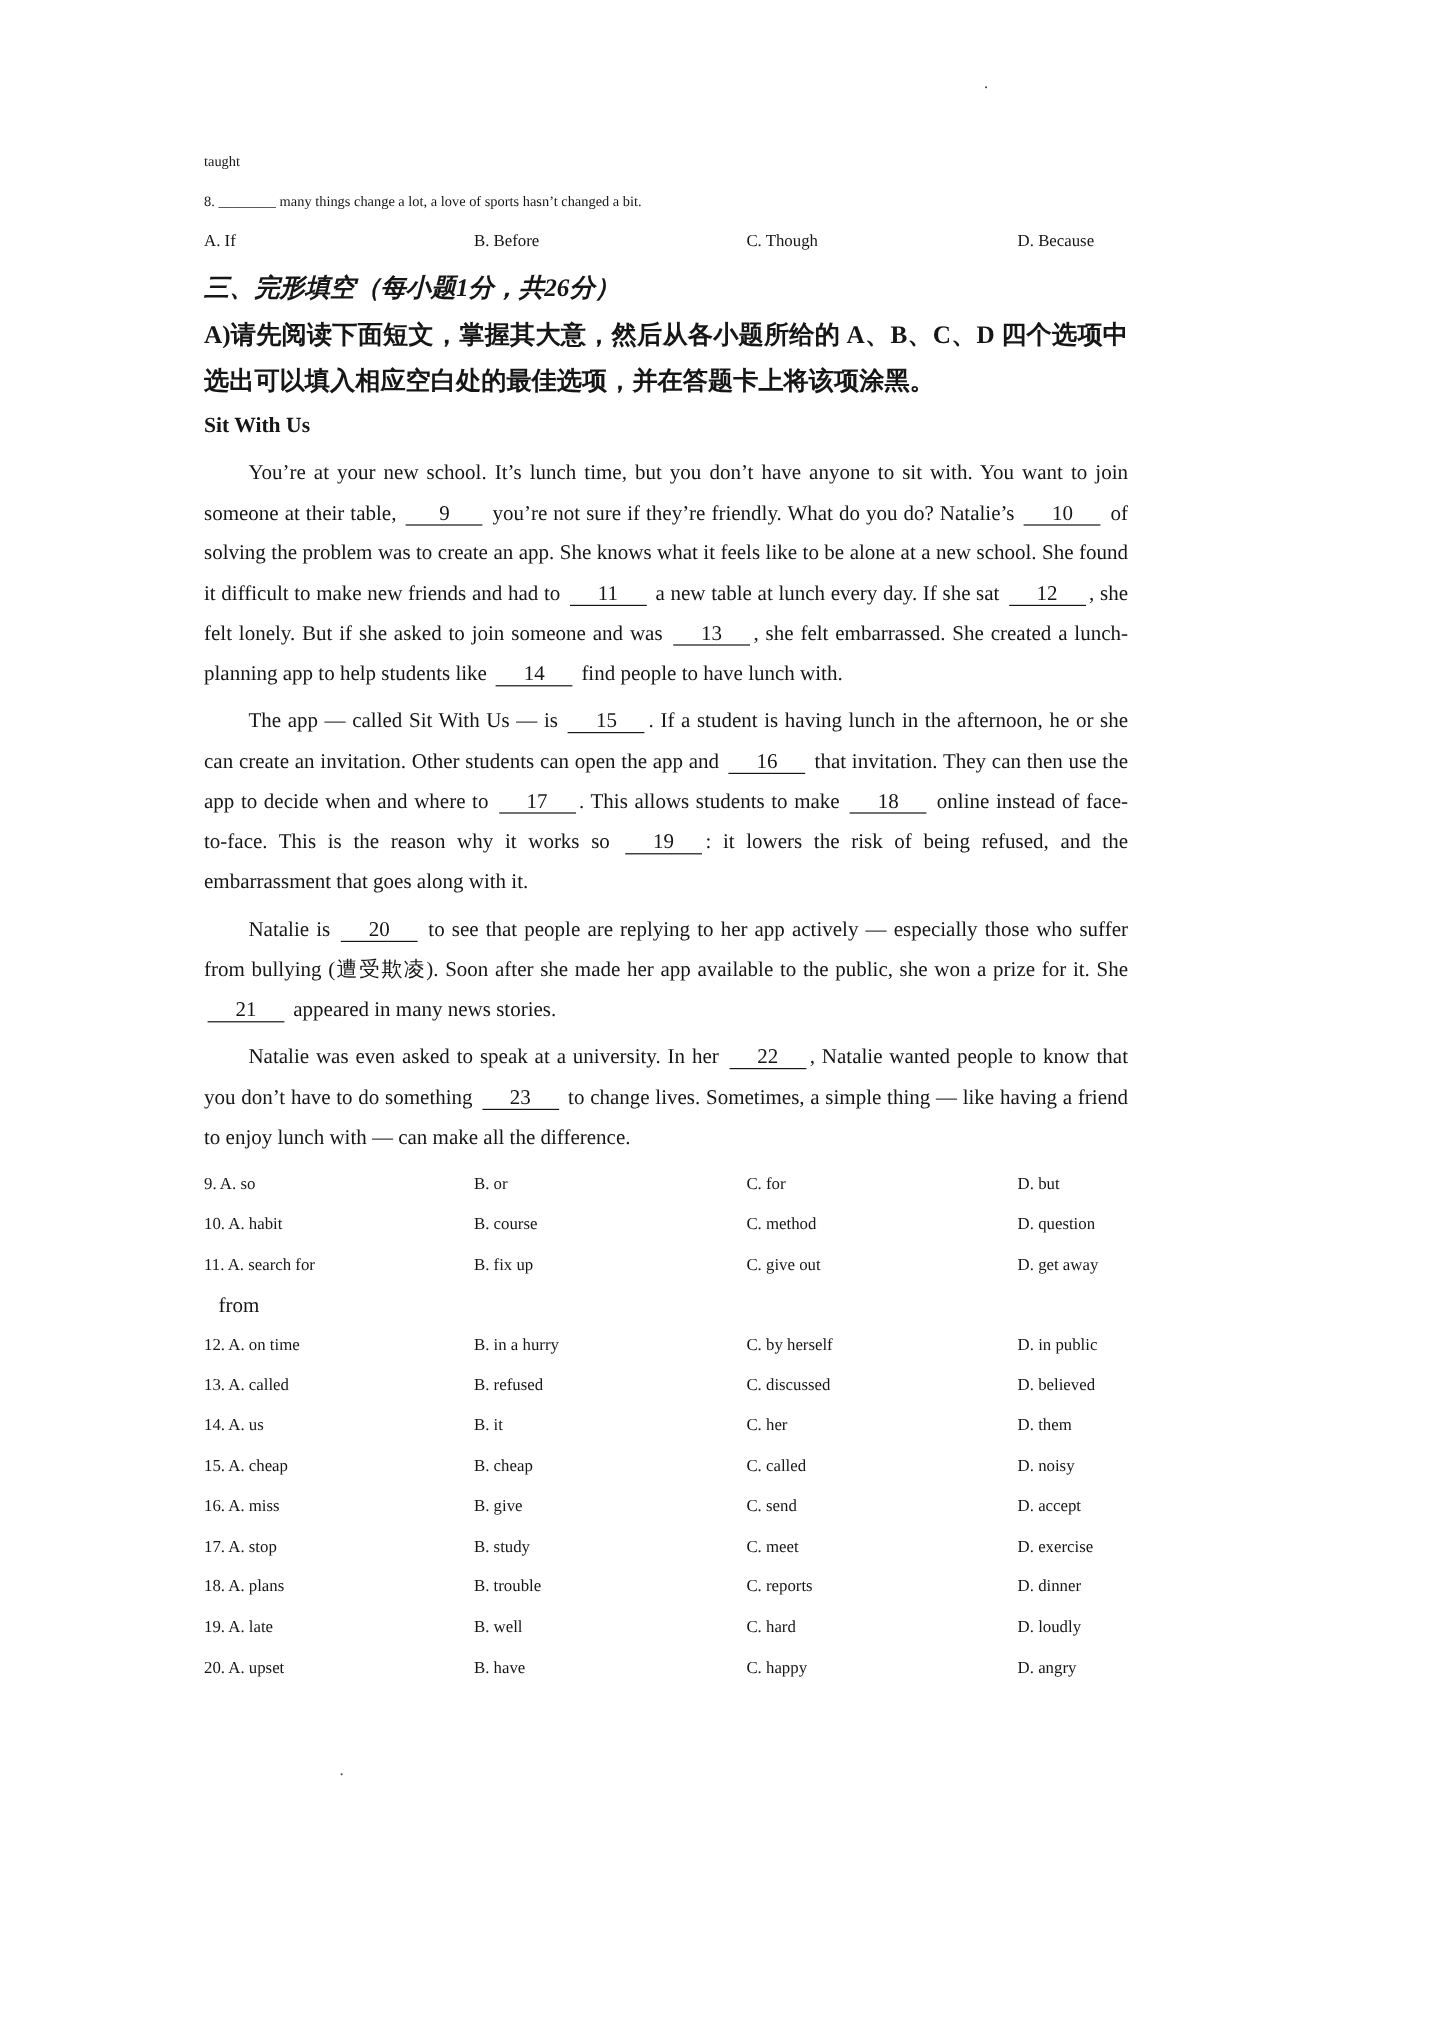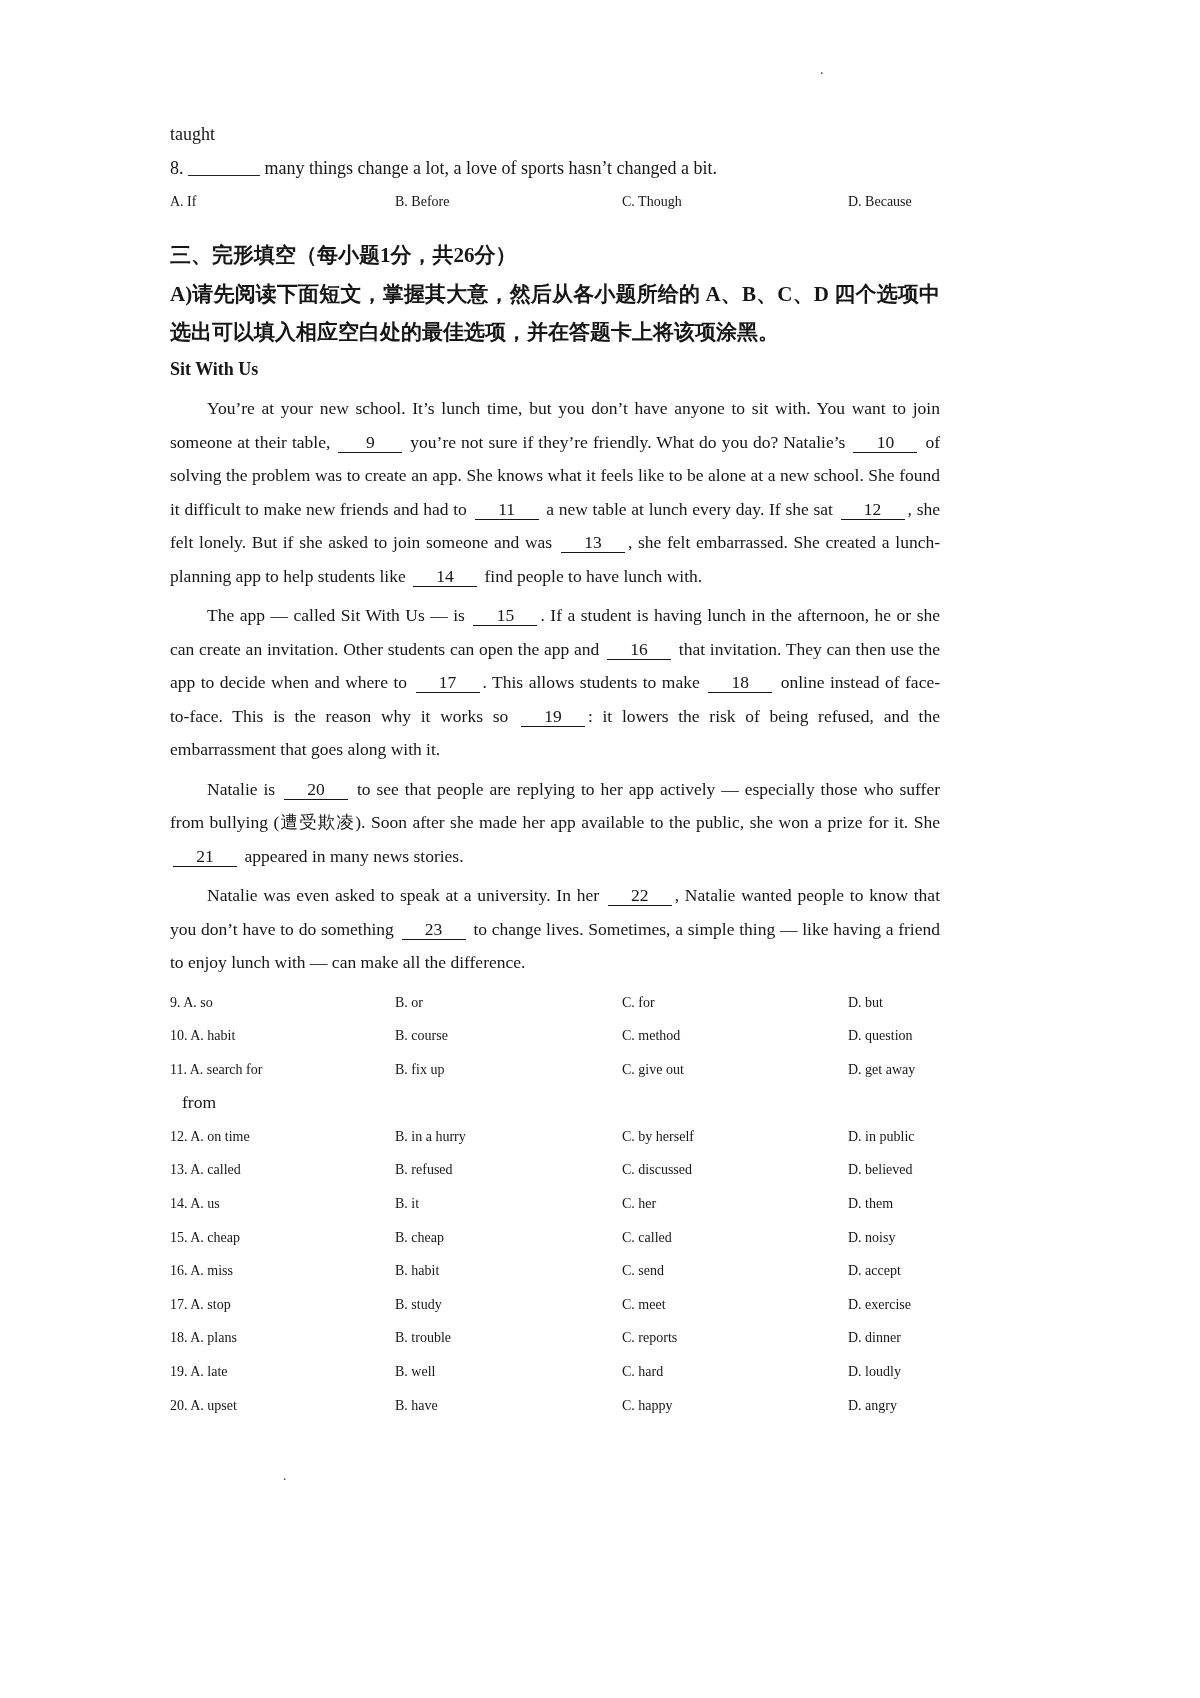--- a/index.html
+++ b/index.html
@@ -16,34 +16,35 @@
     font-family: "Liberation Serif", "DejaVu Serif", serif;
     color: #161616;
   }
   .content {
     position: absolute;
     top: 118px;
     left: 170px;
     width: 770px;
   }
   .line {
-    font-size: 18px;
+    font-size: 12px;
     line-height: 33.5px;
   }
   .q8-options-row {
     display: grid;
     grid-template-columns: 225px 227px 226px 1fr;
     font-size: 14px;
     line-height: 33.5px;
   }
   .section-title {
     font-size: 21px;
     font-weight: bold;
     line-height: 40px;
-    margin-top: 16px;
+    margin-top: 1px;
+    font-style: italic;
   }
   .instructions {
     font-size: 21px;
     font-weight: bold;
     line-height: 38px;
     text-align: justify;
   }
   .passage-title {
     font-size: 18px;
     font-weight: bold;
@@ -161,21 +162,21 @@
           <span class="opt-cell">D. them</span>
         </div>
         <div class="opt-row">
           <span class="opt-cell">15. A. cheap</span>
           <span class="opt-cell">B. cheap</span>
           <span class="opt-cell">C. called</span>
           <span class="opt-cell">D. noisy</span>
         </div>
         <div class="opt-row">
           <span class="opt-cell">16. A. miss</span>
-          <span class="opt-cell">B. habit</span>
+          <span class="opt-cell">B. give</span>
           <span class="opt-cell">C. send</span>
           <span class="opt-cell">D. accept</span>
         </div>
         <div class="opt-row">
           <span class="opt-cell">17. A. stop</span>
           <span class="opt-cell">B. study</span>
           <span class="opt-cell">C. meet</span>
           <span class="opt-cell">D. exercise</span>
         </div>
         <div class="opt-row">

